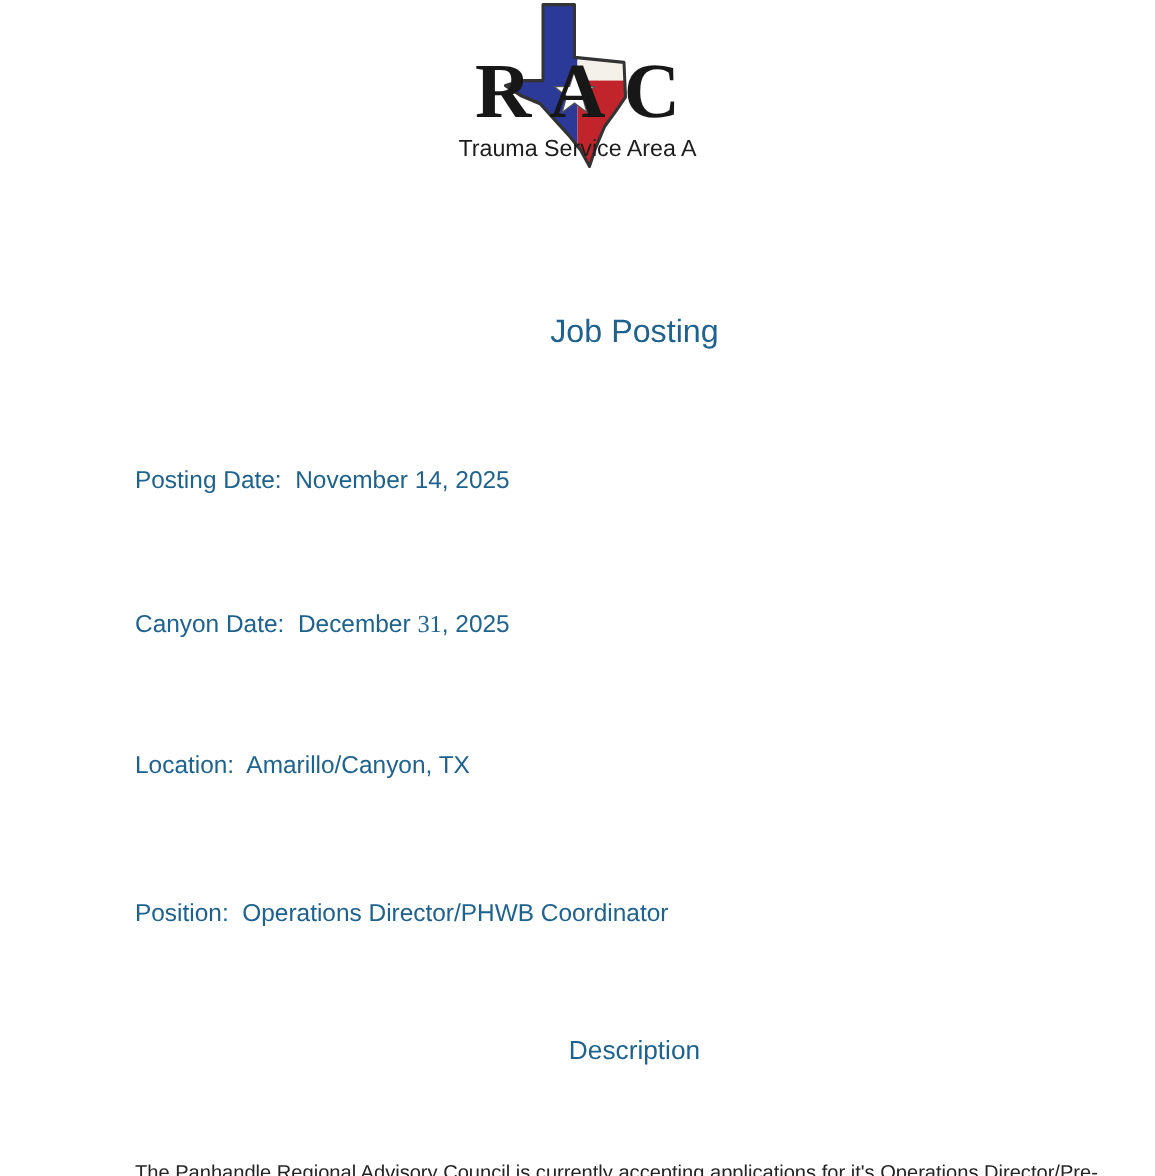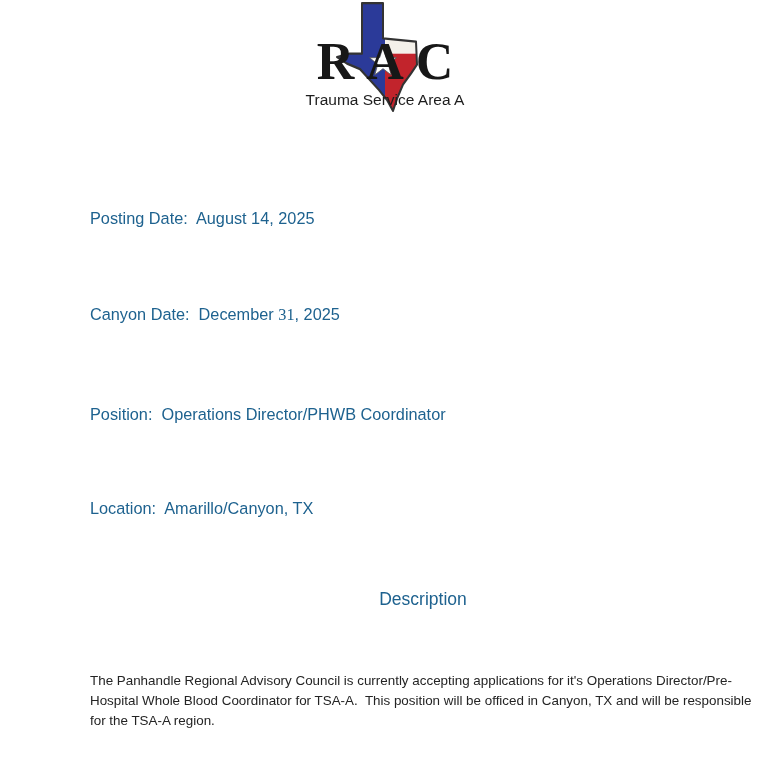--- a/index.html
+++ b/index.html
@@ -102,28 +102,29 @@
     </g>
     <path d="M27,1 L48,1 L48,33 L81,36 L82,57 L76,65 L68,75 L62,88 L58,99 L52,89 L44,80 L34,70 L25,61 L12,56 L2,50 L14,47 L27,47 Z" fill="none" stroke="#333333" stroke-width="2" stroke-linejoin="round"></path>
     <polygon points="48,41 51.3,50.5 61.3,50.7 53.3,56.7 56.2,66.3 48,60.6 39.8,66.3 42.7,56.7 34.7,50.7 44.7,50.5" fill="#ffffff" stroke="#555555" stroke-width="0.8"></polygon>
   </svg>
   <div class="logo-rac">RAC</div>
   <div class="logo-tagline">Trauma Service Area A</div>
 </div>
 
 <div class="content">
 
+  <h1 class="page-title">Job Posting</h1>
 
-  <div class="meta-row meta-posting"><span>Posting Date:  </span><span>August 14, 2025</span></div>
+  <div class="meta-row meta-posting"><span>Posting Date:  </span><span>November 14, 2025</span></div>
 
   <div class="meta-row meta-closing"><span>Canyon Date:  </span><span>December </span><span class="serif-digits">31</span><span>, 2025</span></div>
 
+  <div class="meta-row meta-location"><span>Location:  </span><span>Amarillo/Canyon, TX</span></div>
+
   <div class="meta-row meta-position"><span>Position:  </span><span>Operations Director/PHWB Coordinator</span></div>
-
-  <div class="meta-row meta-location"><span>Location:  </span><span>Amarillo/Canyon, TX</span></div>
 
   <h2 class="section-heading">Description</h2>
 
   <p class="body-para para1">The Panhandle Regional Advisory Council is currently accepting applications for it's Operations Director/Pre-Hospital Whole Blood Coordinator for TSA-A.  This position will be officed in Canyon, TX and will be responsible for the TSA-A region.</p>
 
   
 
   
 
   

